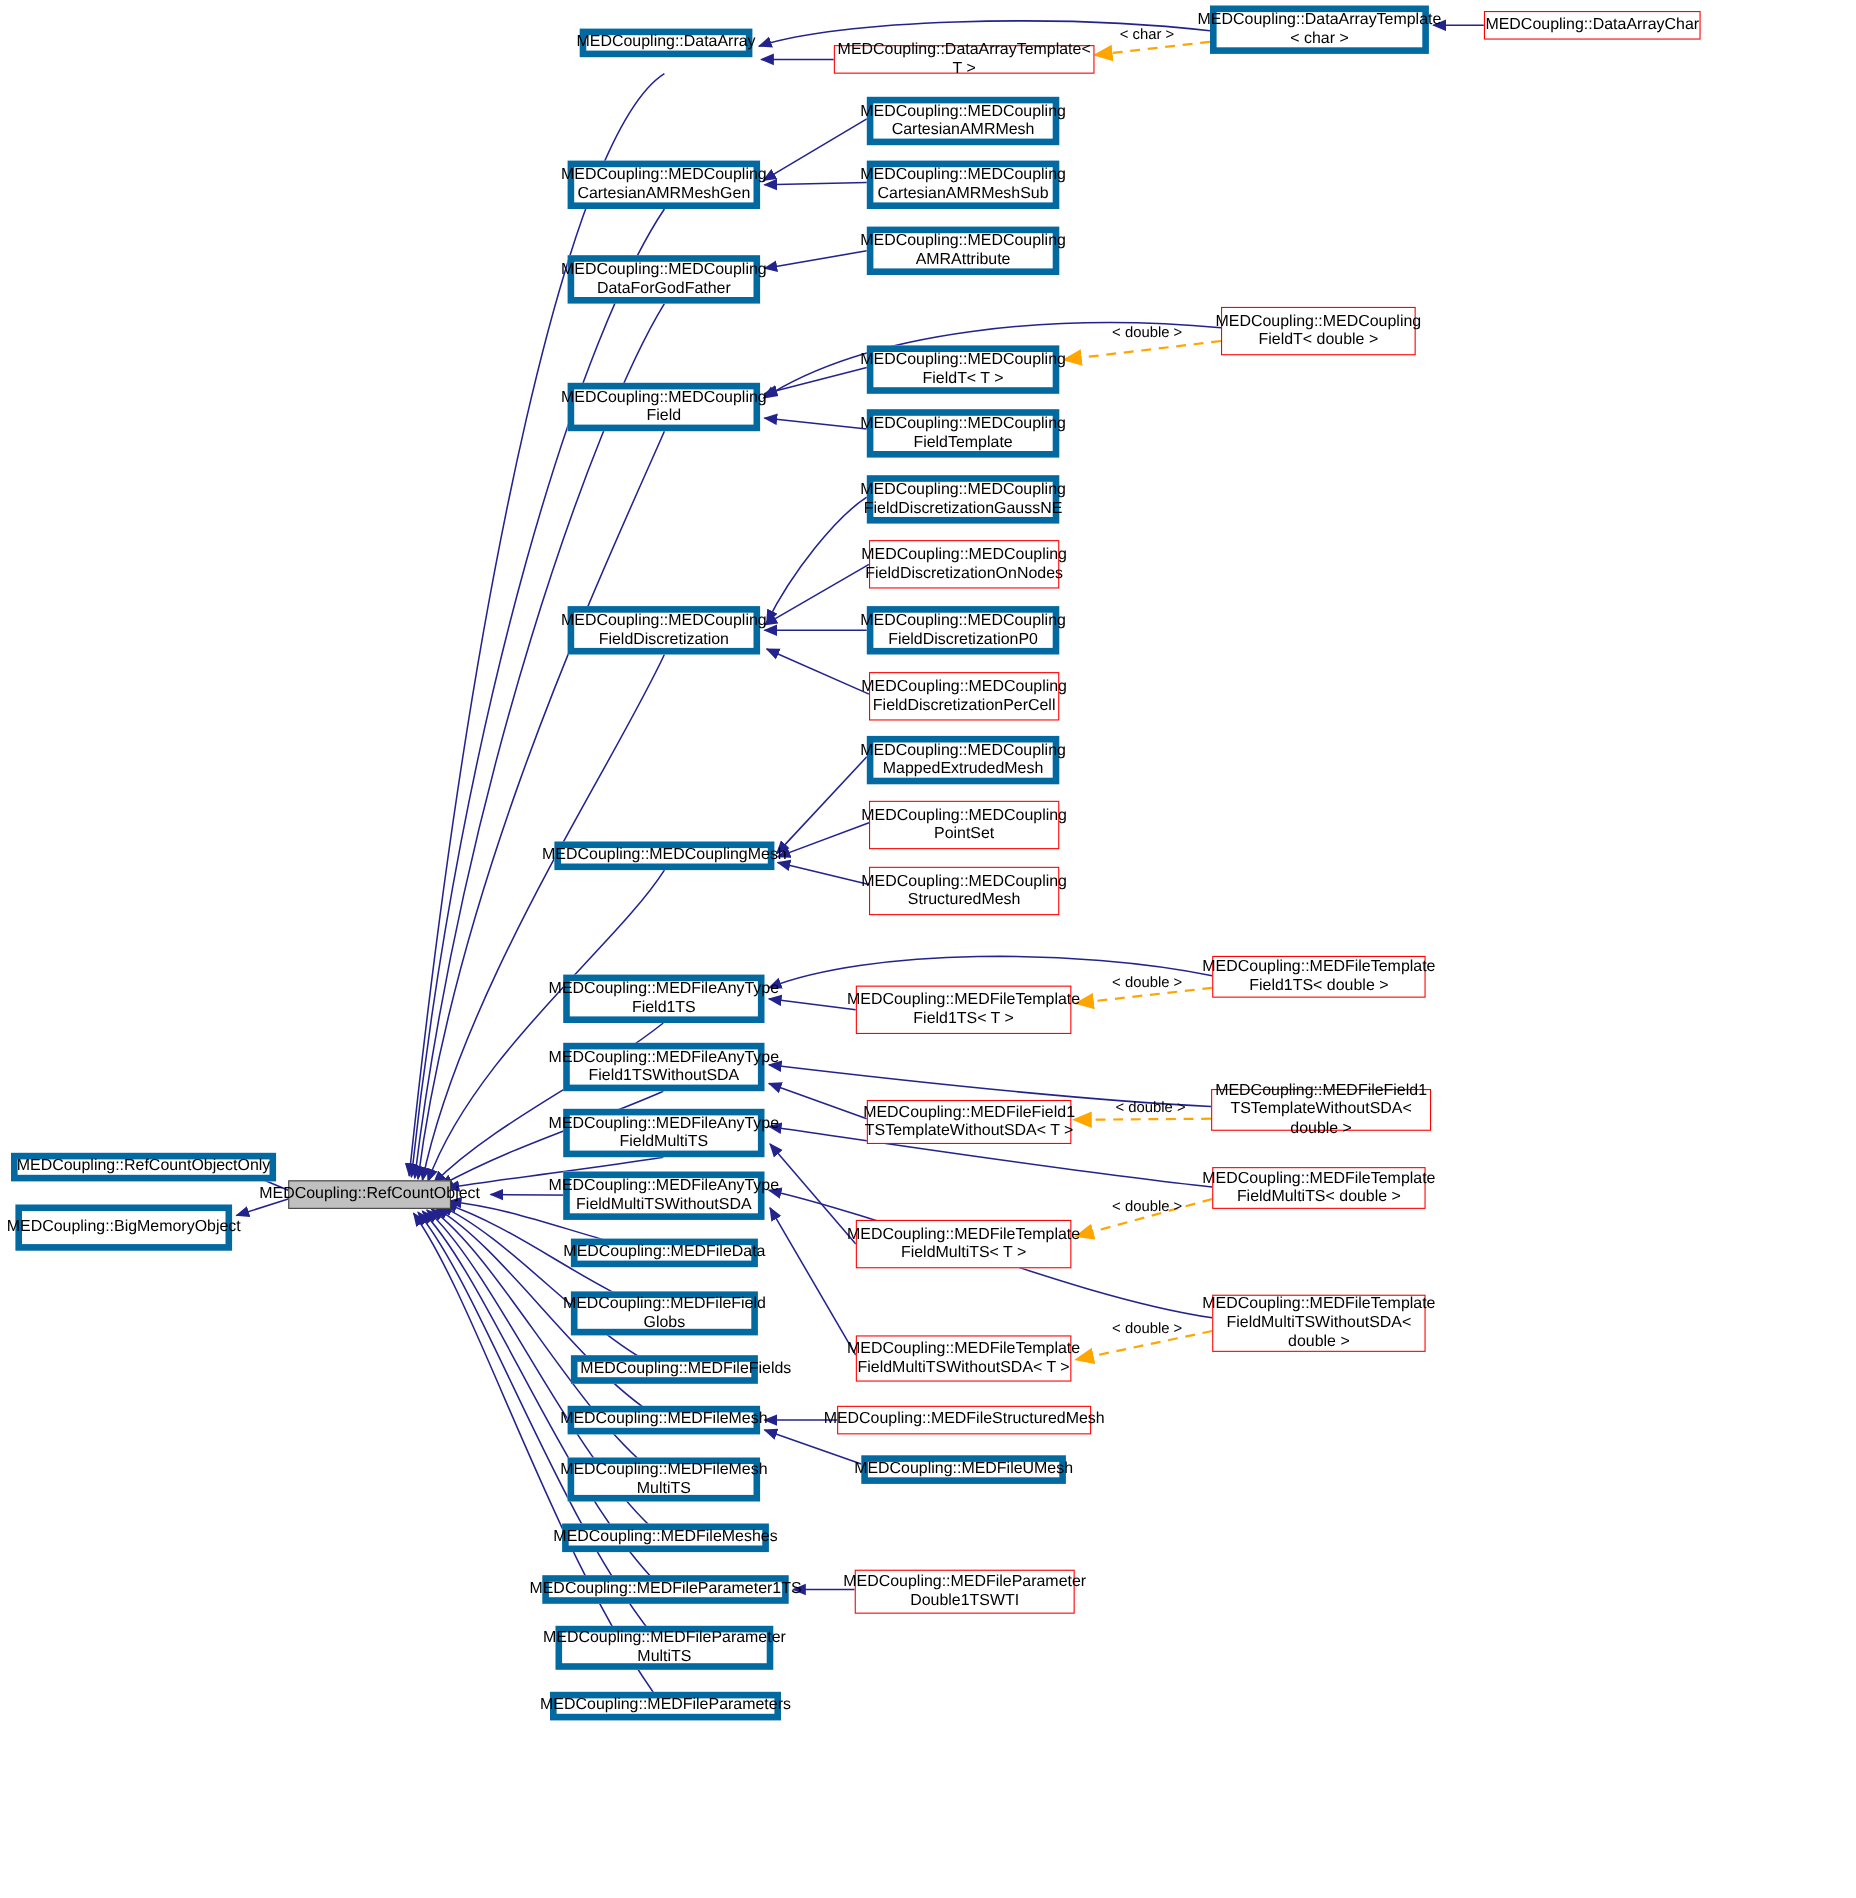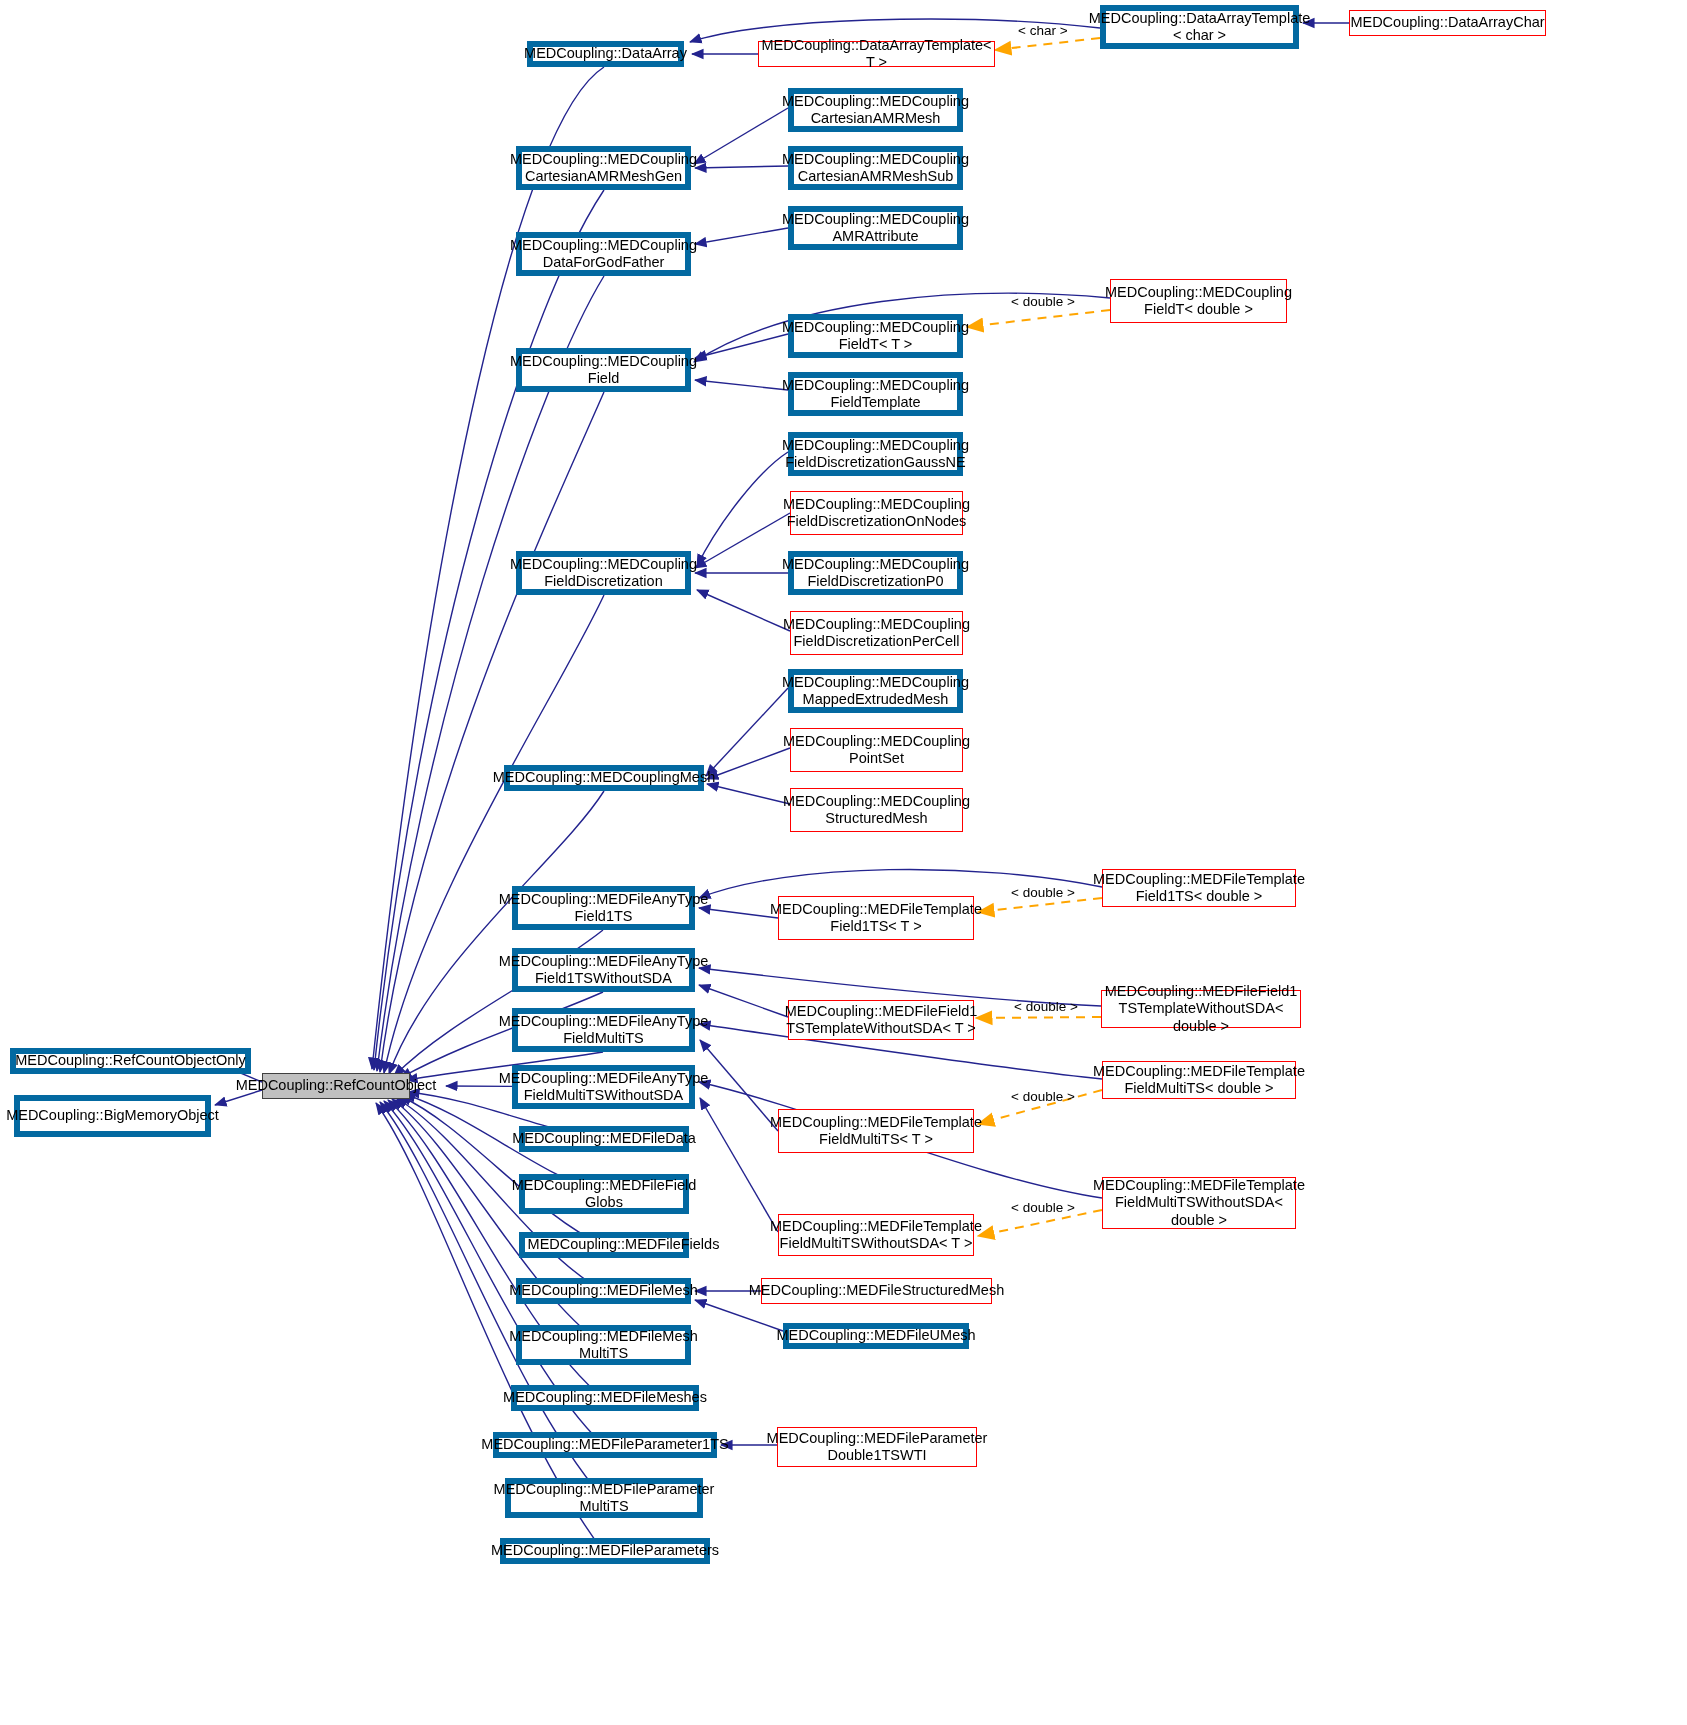--- a/index.html
+++ b/index.html
@@ -103,21 +103,21 @@
         <path d="M 1100,38 L 995,50" fill="none" stroke="#ffa500" stroke-width="2" stroke-dasharray="9,7" marker-end="url(#arrowOrange)"></path>
         <path d="M 1110,310 L 967,327" fill="none" stroke="#ffa500" stroke-width="2" stroke-dasharray="9,7" marker-end="url(#arrowOrange)"></path>
         <path d="M 1102,898 L 978,912" fill="none" stroke="#ffa500" stroke-width="2" stroke-dasharray="9,7" marker-end="url(#arrowOrange)"></path>
         <path d="M 1101,1017 L 976,1018" fill="none" stroke="#ffa500" stroke-width="2" stroke-dasharray="9,7" marker-end="url(#arrowOrange)"></path>
         <path d="M 1102,1090 L 978,1124" fill="none" stroke="#ffa500" stroke-width="2" stroke-dasharray="9,7" marker-end="url(#arrowOrange)"></path>
         <path d="M 1102,1210 L 978,1236" fill="none" stroke="#ffa500" stroke-width="2" stroke-dasharray="9,7" marker-end="url(#arrowOrange)"></path>
       </g>
   </svg>
 
   <div id="nodes">
-      <div class="node" style="left: 527px; top: 41px; width: 157px; height: 26px;">MEDCoupling::DataArray</div>
+      <div class="node" style="left: 527px; top: 26px; width: 157px; height: 26px;">MEDCoupling::DataArray</div>
       <div class="node red" style="left: 758px; top: 41px; width: 237px; height: 26px;">MEDCoupling::DataArrayTemplate&lt; T &gt;</div>
       <div class="node" style="left: 1100px; top: 5px; width: 199px; height: 44px;">MEDCoupling::DataArrayTemplate
 &lt; char &gt;</div>
       <div class="node red" style="left: 1349px; top: 10px; width: 197px; height: 26px;">MEDCoupling::DataArrayChar</div>
       <div class="node" style="left: 516px; top: 146px; width: 175px; height: 44px;">MEDCoupling::MEDCoupling
 CartesianAMRMeshGen</div>
       <div class="node" style="left: 788px; top: 88px; width: 175px; height: 44px;">MEDCoupling::MEDCoupling
 CartesianAMRMesh</div>
       <div class="node" style="left: 788px; top: 146px; width: 175px; height: 44px;">MEDCoupling::MEDCoupling
 CartesianAMRMeshSub</div>

